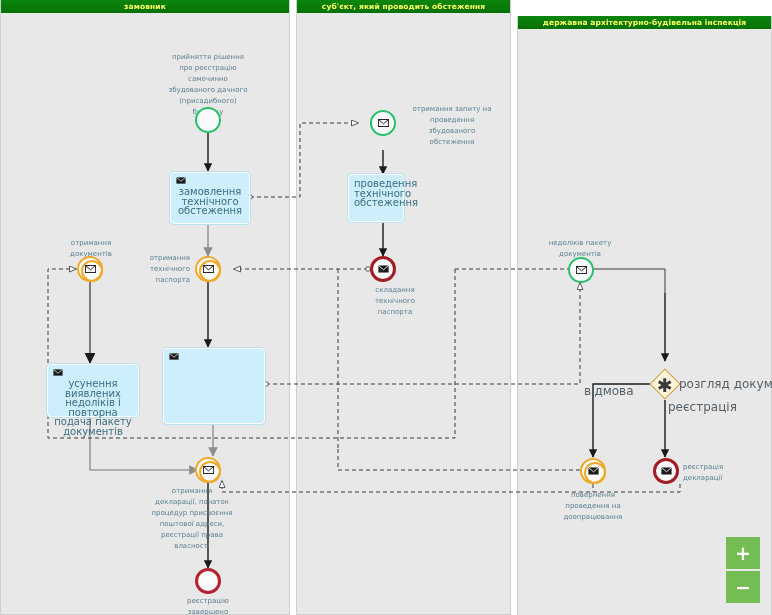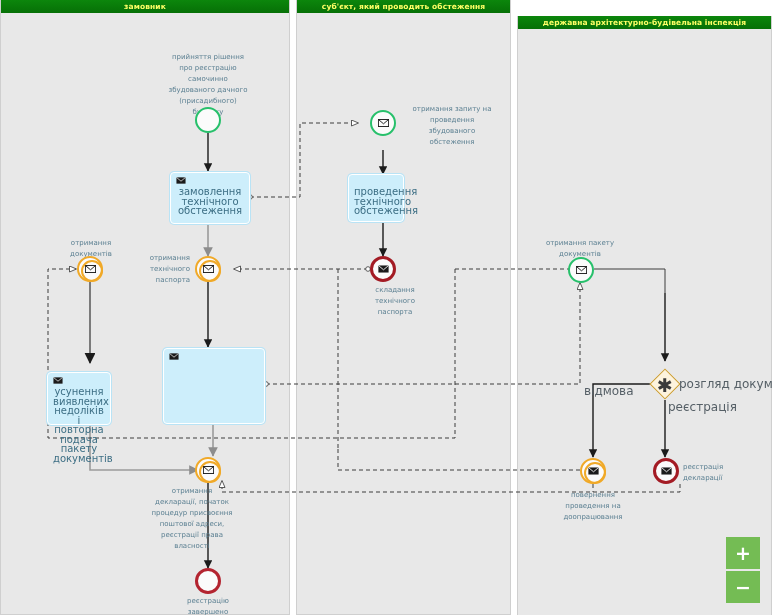--- a/index.html
+++ b/index.html
@@ -258,21 +258,21 @@
 
   <div class="lbl" style="left:47px; top:238px; width:88px;">отримання
 документів</div>
   <div class="event event-inter-msg" style="left:77px; top:256px;">
     <svg class="env-glyph" viewBox="0 0 14 10">
       <rect x="0.5" y="0.5" width="13" height="9" fill="none" stroke="#1b1b1b" stroke-width="1.2"></rect>
       <path d="M0.5,0.5 L7,6 L13.5,0.5" fill="none" stroke="#1b1b1b" stroke-width="1.2"></path>
     </svg>
   </div>
 
-  <div class="task" style="left:47px; top:364px; width:64px; height:53px;margin-top:8px;">
+  <div class="task" style="left:47px; top:364px; width:92px; height:53px;">
     <svg class="env" viewBox="0 0 14 10">
       <rect x="0.5" y="0.5" width="13" height="9" fill="#1b1b1b"></rect>
       <path d="M0.5,0.5 L7,6 L13.5,0.5" fill="none" stroke="#ffffff" stroke-width="1"></path>
     </svg>
     <span>усунення виявлених
 недоліків і повторна
 подача пакету
 документів</span>
   </div>
 
@@ -304,37 +304,37 @@
 проведення
 збудованого
 обстеження</div>
   <div class="event event-start-msg" style="left:370px; top:110px;">
     <svg class="env-glyph" viewBox="0 0 14 10">
       <rect x="0.5" y="0.5" width="13" height="9" fill="none" stroke="#1b1b1b" stroke-width="1.2"></rect>
       <path d="M0.5,0.5 L7,6 L13.5,0.5" fill="none" stroke="#1b1b1b" stroke-width="1.2"></path>
     </svg>
   </div>
 
-  <div class="task" style="left:348px; top:174px; width:56px; height:48px; padding-top:12px;">
+  <div class="task" style="left:348px; top:174px; width:56px; height:48px; padding-top:4px;">
     <span>проведення
 технічного
 обстеження</span>
   </div>
 
   <div class="event event-end-msg" style="left:370px; top:256px;">
     <svg class="env-glyph" viewBox="0 0 14 10">
       <rect x="0.5" y="0.5" width="13" height="9" fill="#1b1b1b"></rect>
       <path d="M0.5,0.5 L7,6 L13.5,0.5" fill="none" stroke="#ffffff" stroke-width="1.1"></path>
     </svg>
   </div>
   <div class="lbl" style="left:356px; top:285px; width:78px;">складання
 технічного
 паспорта</div>
 
-  <div class="lbl" style="left:535px; top:238px; width:90px;">отримання пакету
+  <div class="lbl" style="left:535px; top:238px; width:90px;">недоліків пакету
 документів</div>
   <div class="event event-start-msg" style="left:568px; top:257px;">
     <svg class="env-glyph" viewBox="0 0 14 10">
       <rect x="0.5" y="0.5" width="13" height="9" fill="none" stroke="#1b1b1b" stroke-width="1.2"></rect>
       <path d="M0.5,0.5 L7,6 L13.5,0.5" fill="none" stroke="#1b1b1b" stroke-width="1.2"></path>
     </svg>
   </div>
 
   <div class="gateway" style="left:654px; top:373px;">
     <div class="gateway-star">✱</div>

